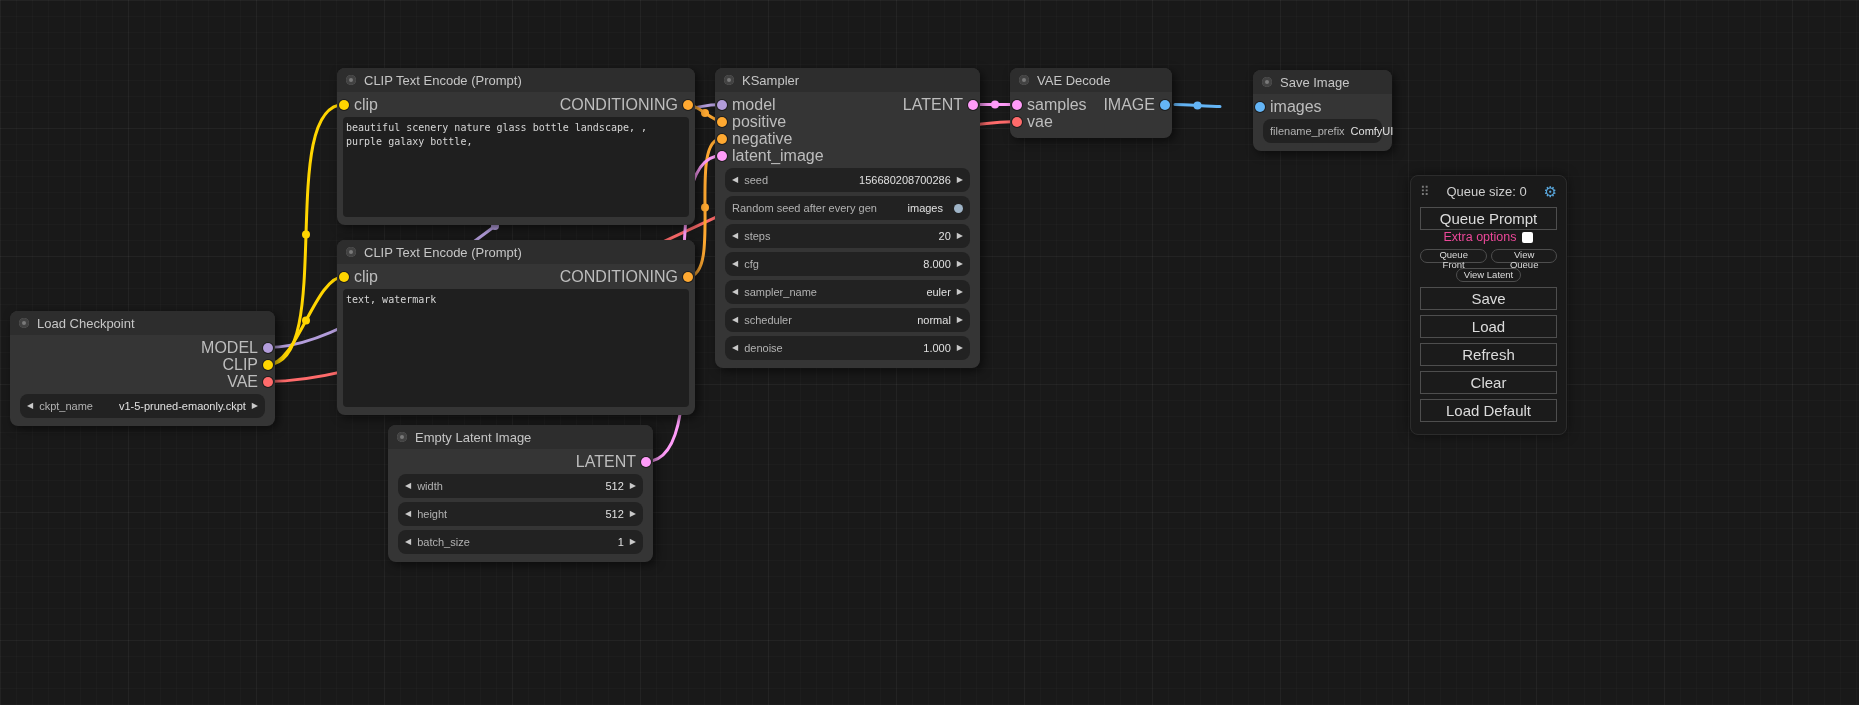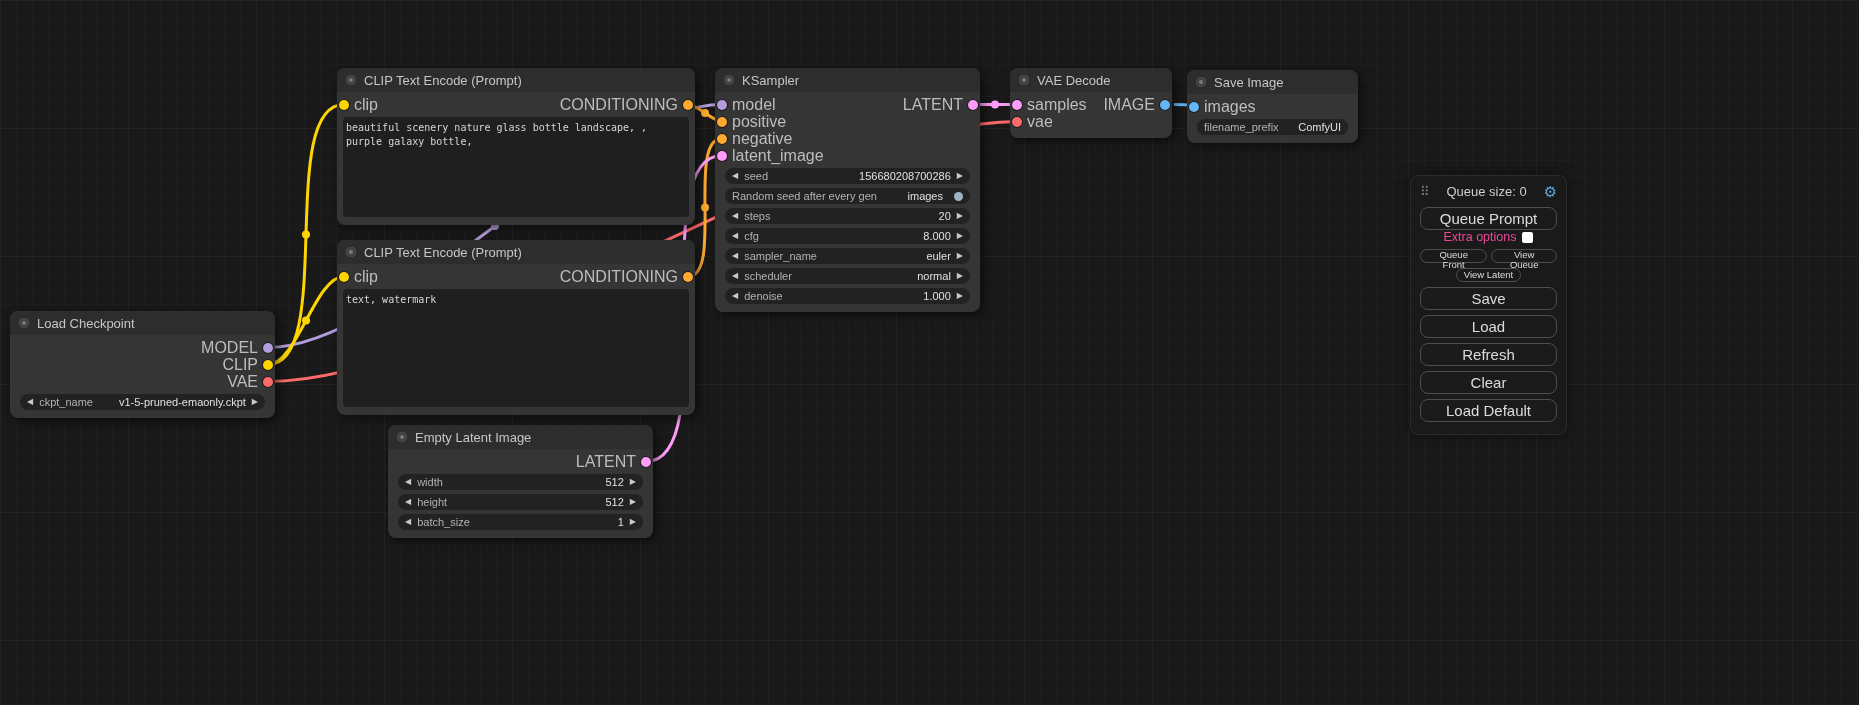--- a/index.html
+++ b/index.html
@@ -32,40 +32,40 @@
   .srow{height:17px;display:flex;align-items:center;font-size:16px;padding:0 2px}
   .slot{display:flex;align-items:center;gap:5px;white-space:nowrap}
   .slot.in{margin-right:auto}
   .slot.out{margin-left:auto}
   .srow .slot.out:only-child{margin-left:auto}
   .sdot{width:10px;height:10px;border-radius:50%;background:var(--c,#888);
     box-shadow:0 0 0 1px rgba(0,0,0,.45);flex:none}
   .slabel{color:#bdbdbd}
 
   .widget{height:16px;background:#222;border-radius:8px;margin:4px 10px 0;display:flex;
-    align-items:center;font-size:11px;padding:4px 7px;gap:6px;white-space:nowrap}
+    align-items:center;font-size:11px;padding:12px 7px;gap:6px;white-space:nowrap}
   .widget .arrow{font-size:8px;color:#c9c9c9;line-height:1;flex:none}
   .widget .wname{color:#b2b2b2}
   .widget .wval{margin-left:auto;color:#e0e0e0}
   .widget.toggle .tdot2{width:9px;height:9px;border-radius:50%;background:#9fb4c7;
     margin-left:5px;flex:none}
 
   textarea.textbox{display:block;background:#1f1f1f;border:none;border-radius:4px;
     margin:4px 6px 0;width:calc(100% - 12px);color:#d6d6d6;
     font-family:"DejaVu Sans Mono",monospace;font-size:10px;line-height:1.4;
     padding:4px 3px;resize:none;overflow:hidden;outline:none}
 
   .menu{position:absolute;left:1410px;top:175px;width:157px;
     background:rgba(26,26,26,.96);border:1px solid #2c2c2c;border-radius:8px;
     padding:4px 9px 12px;box-shadow:0 0 12px rgba(0,0,0,.5);color:#ddd}
   .mhead{display:flex;align-items:center;justify-content:space-between;height:22px;
     font-size:13px;color:#cfcfcf}
   .drag{color:#7a7a7a;font-size:13px;cursor:grab}
   .gear{color:#58a6dc;font-size:15px;cursor:pointer;line-height:1}
-  .btn{display:block;background:#1b1b1b;border:1px solid #4e4e4e;border-radius:8px;
+  .btn{display:block;background:#1b1b1b;border:1px solid #4e4e4e;border-radius:0;
     color:#dcdcdc;font-family:inherit;cursor:pointer;text-align:center}
   .btn.big{width:100%;height:23px;font-size:15px;margin-top:5px;line-height:1.2;padding:0}
   .btn.small{height:14px;font-size:9.5px;border-radius:7px;padding:0 7px;line-height:1}
   .extra{display:flex;justify-content:center;align-items:center;gap:6px;font-size:12.5px;
     margin-top:0;color:#ec4899}
   .checkbox{width:11px;height:11px;background:#fff;border-radius:2px;display:inline-block;
     cursor:pointer;flex:none}
   .brow{display:flex;justify-content:center;gap:4px;margin-top:5px}
   .gap{margin-top:13px}
 </style>
@@ -297,21 +297,21 @@
     </div>
     <div class="srow">
       <div class="slot in">
         <span class="sdot" style="--c:var(--vae)"></span>
         <span class="slabel">vae</span>
       </div>
     </div>
   </div>
 </div>
 
-<div class="node" style="left:1187px;top:70px;width:171px">
+<div class="node" style="left:1253px;top:70px;width:139px">
   <div class="ntitle">
     <span class="cdot"></span>
     <span>Save Image</span>
   </div>
   <div class="nbody">
     <div class="srow">
       <div class="slot in">
         <span class="sdot" style="--c:var(--image)"></span>
         <span class="slabel">images</span>
       </div>

